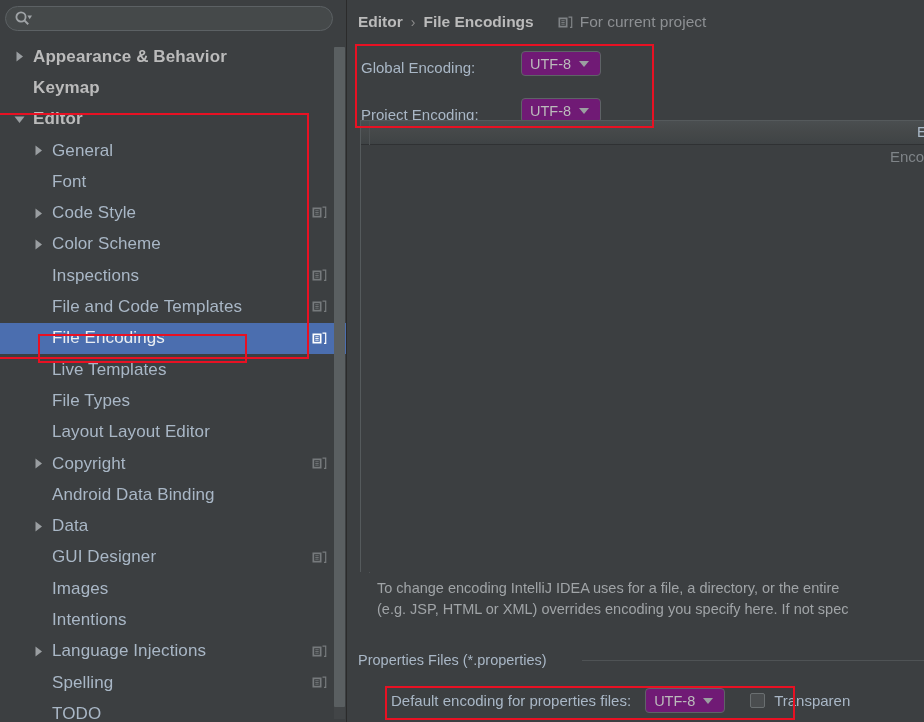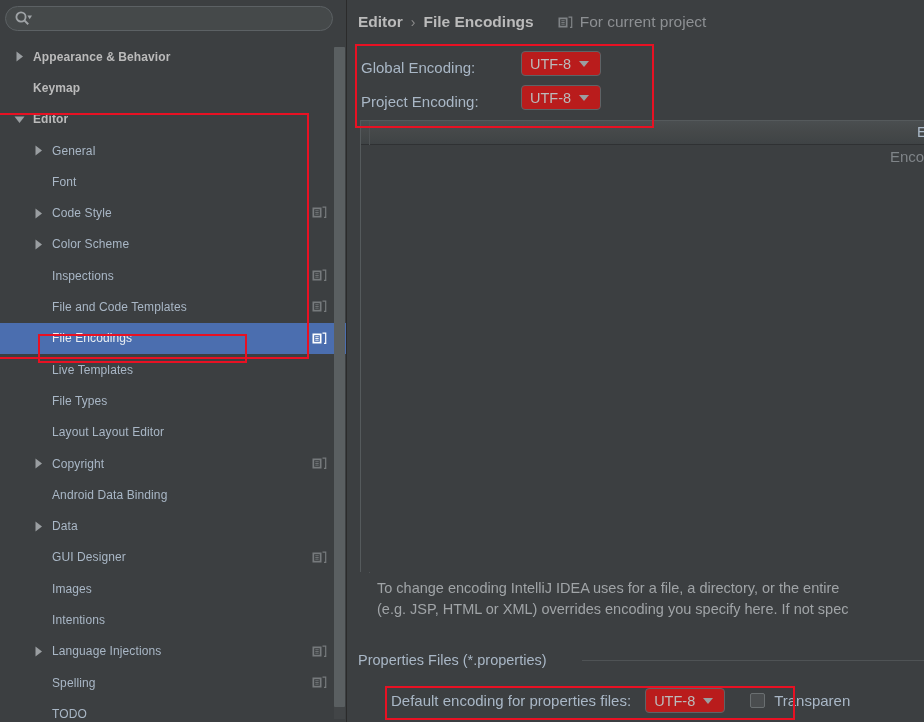--- a/index.html
+++ b/index.html
@@ -60,21 +60,21 @@
   }
   .tree-row.selected { background: #4b6eaf; }
   .twisty {
     position: absolute;
     width: 16px; height: 16px;
     display: flex; align-items: center; justify-content: center;
   }
   .twisty svg { display: block; }
   .tree-label {
     color: #a9b7c6;
-    font-size: 12px;
+    font-size: 17px;
     white-space: nowrap;
     letter-spacing: 0.1px;
   }
   .tree-row.lvl0 .tree-label { margin-left: 33px; }
   .tree-row.lvl0 .twisty { left: 11px; }
   .tree-row.lvl1 .tree-label { margin-left: 52px; }
   .tree-row.lvl1 .twisty { left: 30px; }
   .tree-row.bold .tree-label { font-weight: bold; color: #bbbbbb; }
   .tree-row.selected .tree-label { color: #e8edf2; }
   .copy-icon {
@@ -136,21 +136,21 @@
     display: flex; align-items: flex-end;
     white-space: nowrap;
   }
   .form-label {
     color: #a9b7c6; font-size: 15px;
   }
   .combo {
     position: relative;
     height: 25px;
     box-sizing: border-box;
-    background: #b91c1c;
+    background: #701a75;
     border: 1px solid #5e6366;
     border-radius: 4px;
     display: flex; align-items: center;
     padding: 0 8px;
   }
   .combo-value {
     color: #bbbbbb; font-size: 14.5px;
   }
   .combo-arrow {
     margin-left: 8px;
@@ -467,21 +467,21 @@
     </div>
 
     <div class="form-row" style="left:14px; top:51px;">
       <span class="form-label" style="width:160px;">Global Encoding:</span>
       <span class="combo" style="width:80px;">
         <span class="combo-value">UTF-8</span>
         <span class="combo-arrow"></span>
       </span>
     </div>
 
-    <div class="form-row" style="left:14px; top:85px;">
+    <div class="form-row" style="left:14px; top:98px;">
       <span class="form-label" style="width:160px;">Project Encoding:</span>
       <span class="combo" style="width:80px;">
         <span class="combo-value">UTF-8</span>
         <span class="combo-arrow"></span>
       </span>
     </div>
 
     <div id="table">
       <div id="table-head">
         <span class="th" style="left:556px;">Encoding</span>

